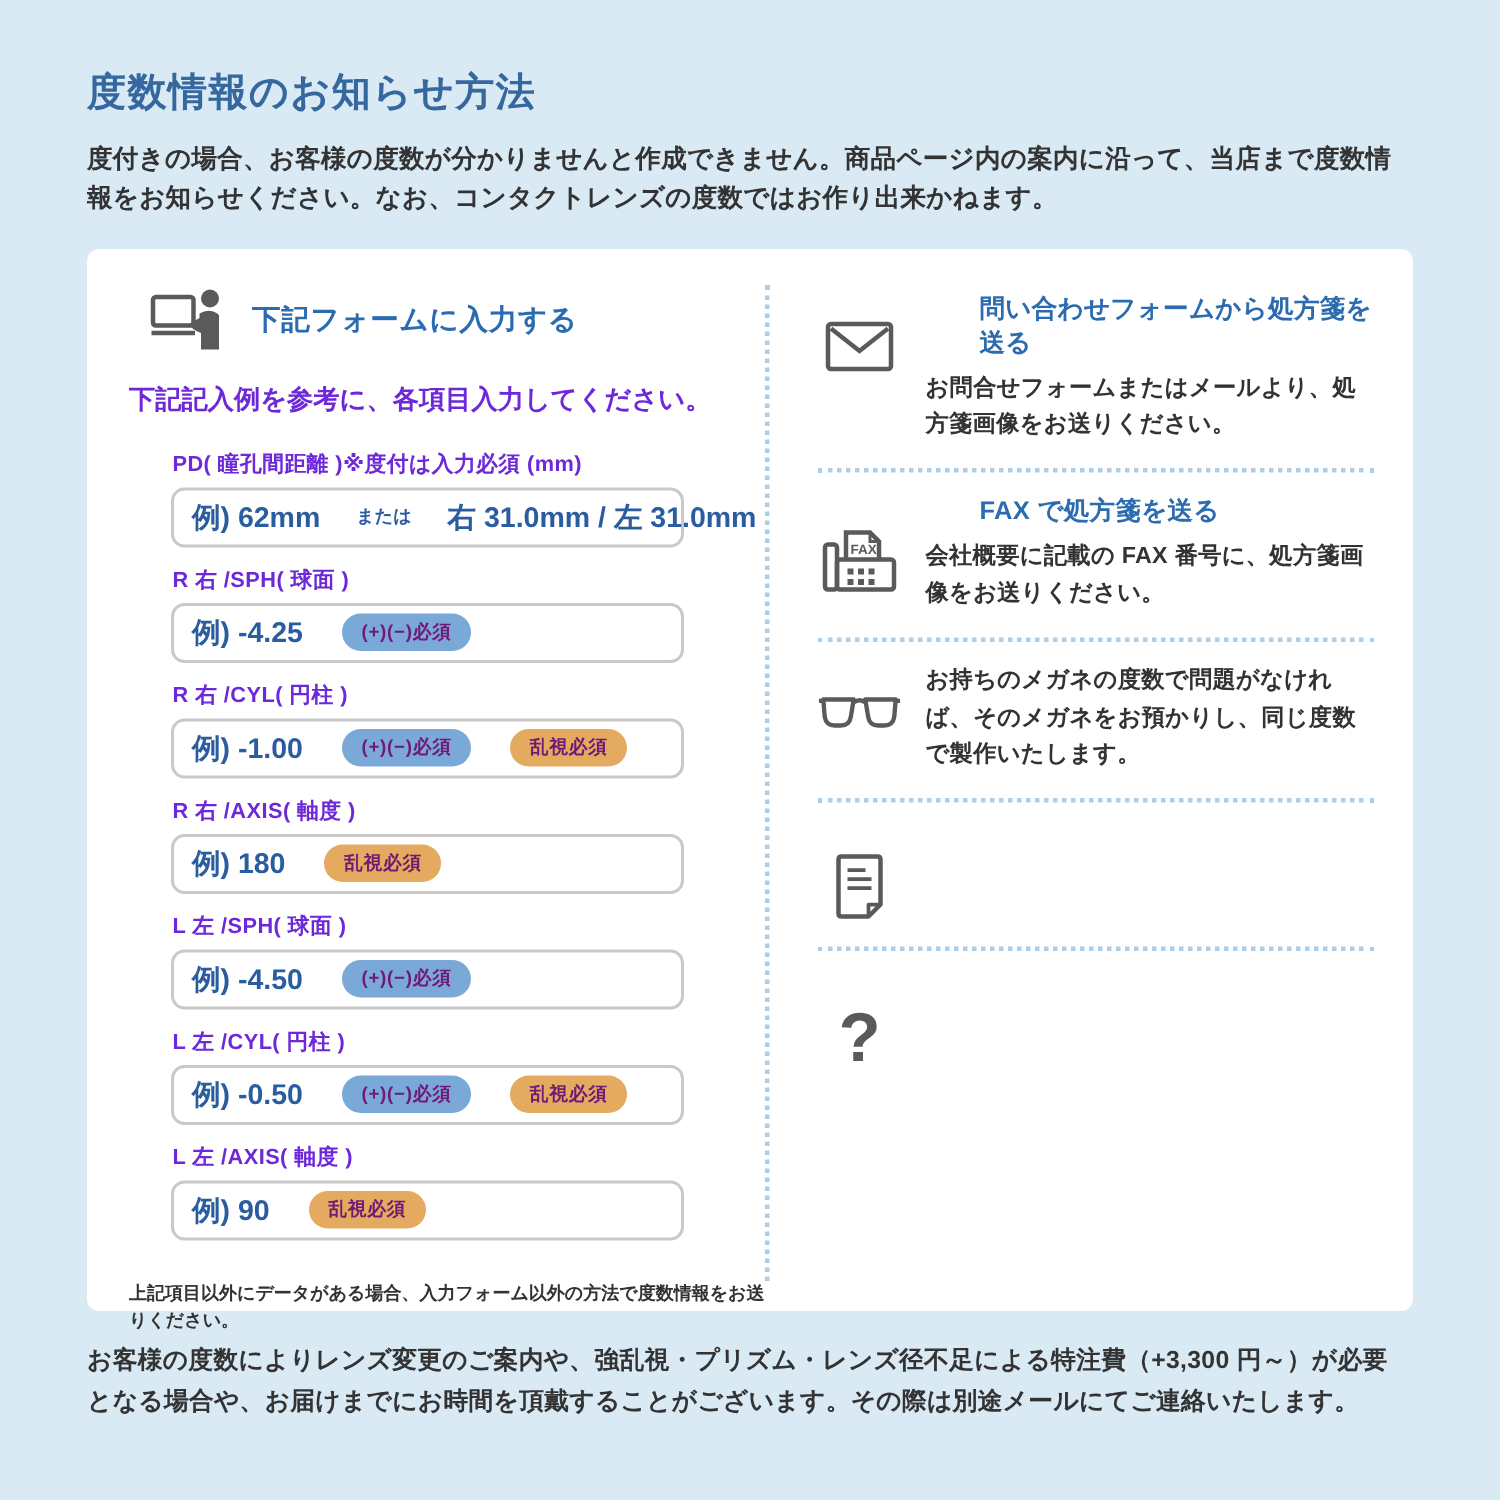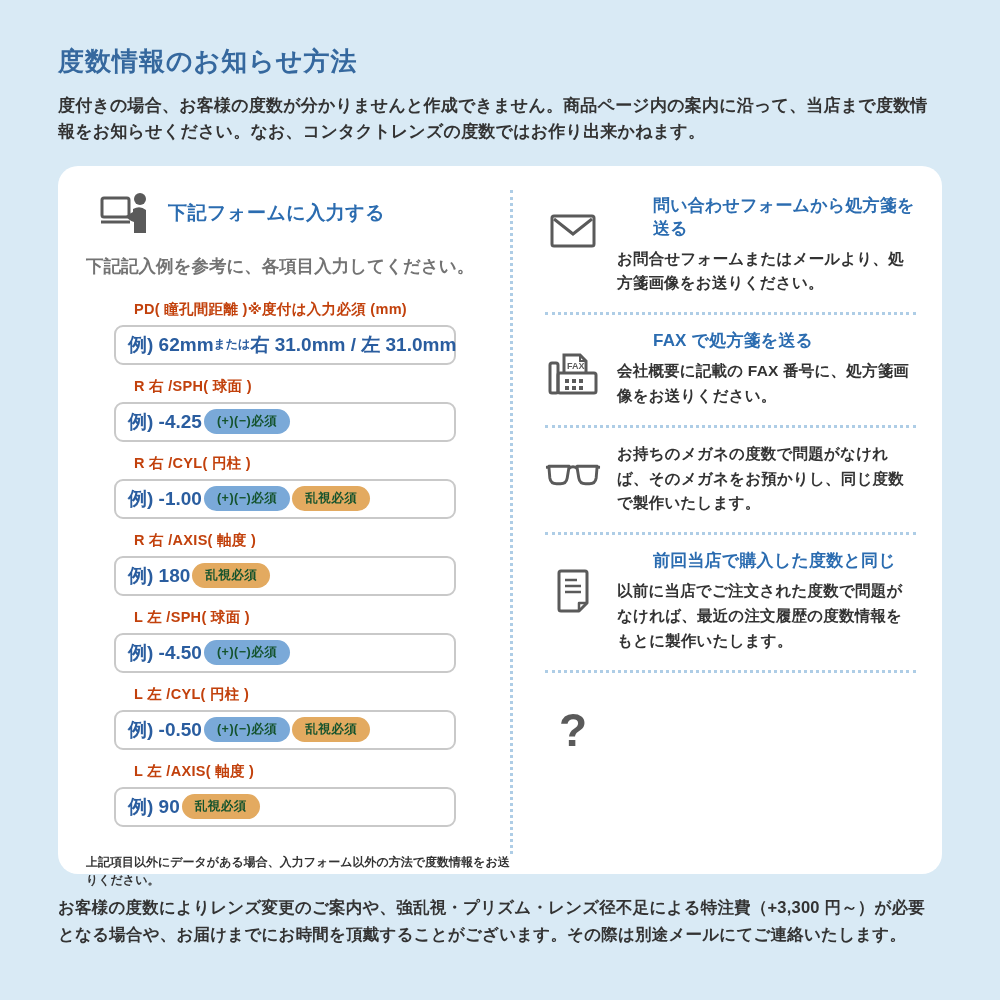--- a/index.html
+++ b/index.html
@@ -22,21 +22,21 @@
     margin-top:14px;
     font-size:17px;
     line-height:1.55;
     color:#333;
     font-weight:bold;
     letter-spacing:0.2px;
   }
   .card{
     margin-top:20px;
     background:#ffffff;
-    border-radius:20px;
+    border-radius:8px;
     display:flex;
     height:708px;
     box-sizing:border-box;
   }
   .col-left{
     width:452px;
     box-sizing:border-box;
     padding:26px 0 0 28px;
   }
   .v-divider{
@@ -51,46 +51,46 @@
   
   .form-header{
     display:flex;align-items:center;gap:16px;
     margin-left:14px;
   }
   .form-header .htitle{
     font-size:19px;font-weight:bold;color:#2b6cb0;letter-spacing:0.5px;
   }
   .subtitle{
     margin:20px 0 0 0;
-    font-size:17.5px;font-weight:bold;color:#737373;
+    font-size:17.5px;font-weight:bold;color:#6d28d9;
   }
   .form-area{margin:22px 0 0 28px;width:342px;}
   .field-label{
-    font-size:14.5px;font-weight:bold;color:#c2410c;
-    margin:0 0 6px 20px;letter-spacing:0.3px;
+    font-size:14.5px;font-weight:bold;color:#6d28d9;
+    margin:0 0 6px 1px;letter-spacing:0.3px;
   }
   .field-box{
     border:2px solid #c9c9c9;
     border-radius:9px;
     background:#fff;
     height:36px;
     display:flex;align-items:center;
-    padding:0 12px;gap:2px;
+    padding:0 12px;gap:26px;
     margin-bottom:12px;
     box-sizing:content-box;
   }
   .ex{
     color:#2a5d9f;font-weight:bold;font-size:19px;white-space:nowrap;
   }
   .ex-small{
     color:#2a5d9f;font-weight:bold;font-size:12px;margin:0 -2px;white-space:nowrap;
   }
   .pill{
     border-radius:999px;
-    color:#14532d;font-size:12.5px;font-weight:bold;
+    color:#701a75;font-size:12.5px;font-weight:bold;
     padding:4px 13px;white-space:nowrap;letter-spacing:0.5px;
   }
   .pill-blue{background:#7aa9d8;}
   .pill-orange{background:#e3aa60;}
   .left-note{
     margin:26px 0 0 0;
     font-size:12px;font-weight:bold;color:#333;line-height:1.5;
   }
   
   .method{
@@ -272,24 +272,20 @@
       <div class="method">
         <div class="m-icon">
           <svg width="38" height="46" viewBox="0 0 38 46">
             <path d="M5 4 Q5 2 7 2 H31 Q33 2 33 4 V34 L25 42 H7 Q5 42 5 40 Z" fill="none" stroke="#5a5a5a" stroke-width="3" stroke-linejoin="round"></path>
             <path d="M33 34 H25 V42" fill="none" stroke="#5a5a5a" stroke-width="2.5" stroke-linejoin="round"></path>
             <path d="M11 11 H23" stroke="#5a5a5a" stroke-width="2.5"></path>
             <path d="M11 17 H27" stroke="#5a5a5a" stroke-width="2.5"></path>
             <path d="M11 23 H27" stroke="#5a5a5a" stroke-width="2.5"></path>
           </svg>
         </div>
-        <div>
-          <div class="m-title">前回当店で購入した度数と同じ</div>
-          <div class="m-body">以前に当店でご注文された度数で問題がなければ、最近の注文履歴の度数情報をもとに製作いたします。</div>
-        </div>
       </div>
 
       <div class="method">
         <div class="m-icon">
           <span class="qmark">?</span>
         </div>
       </div>
 
     </div>
   </div>

